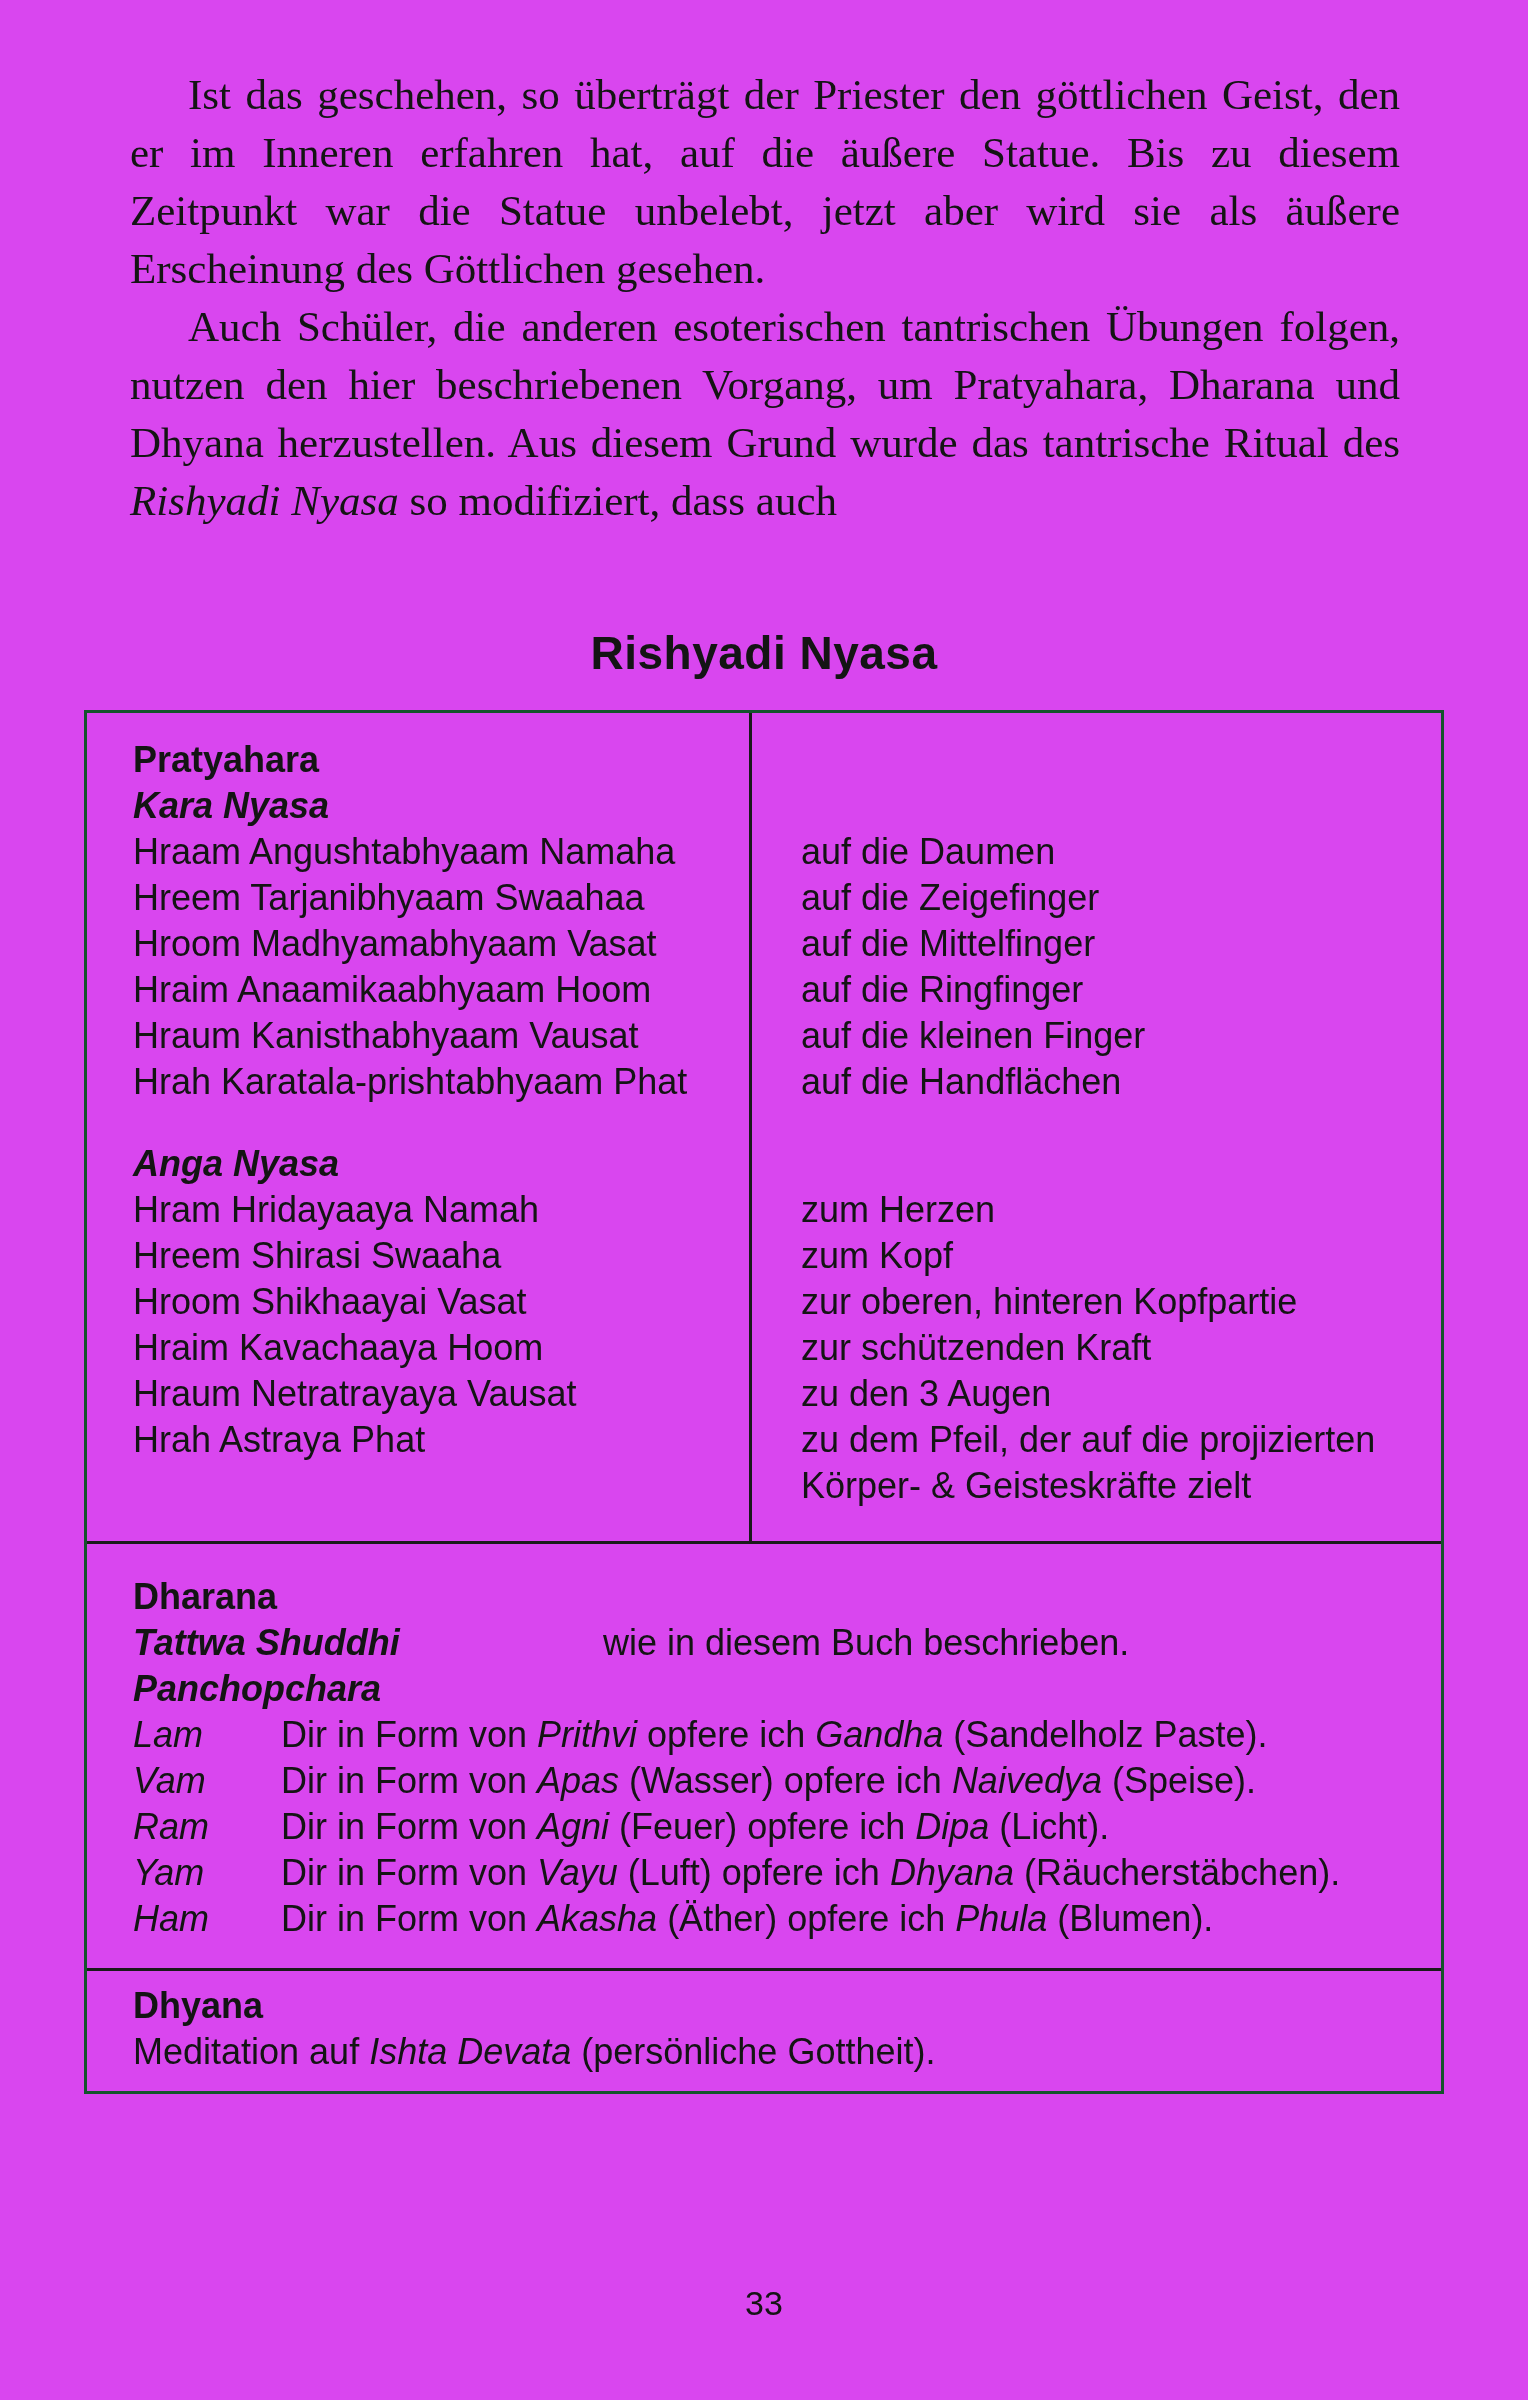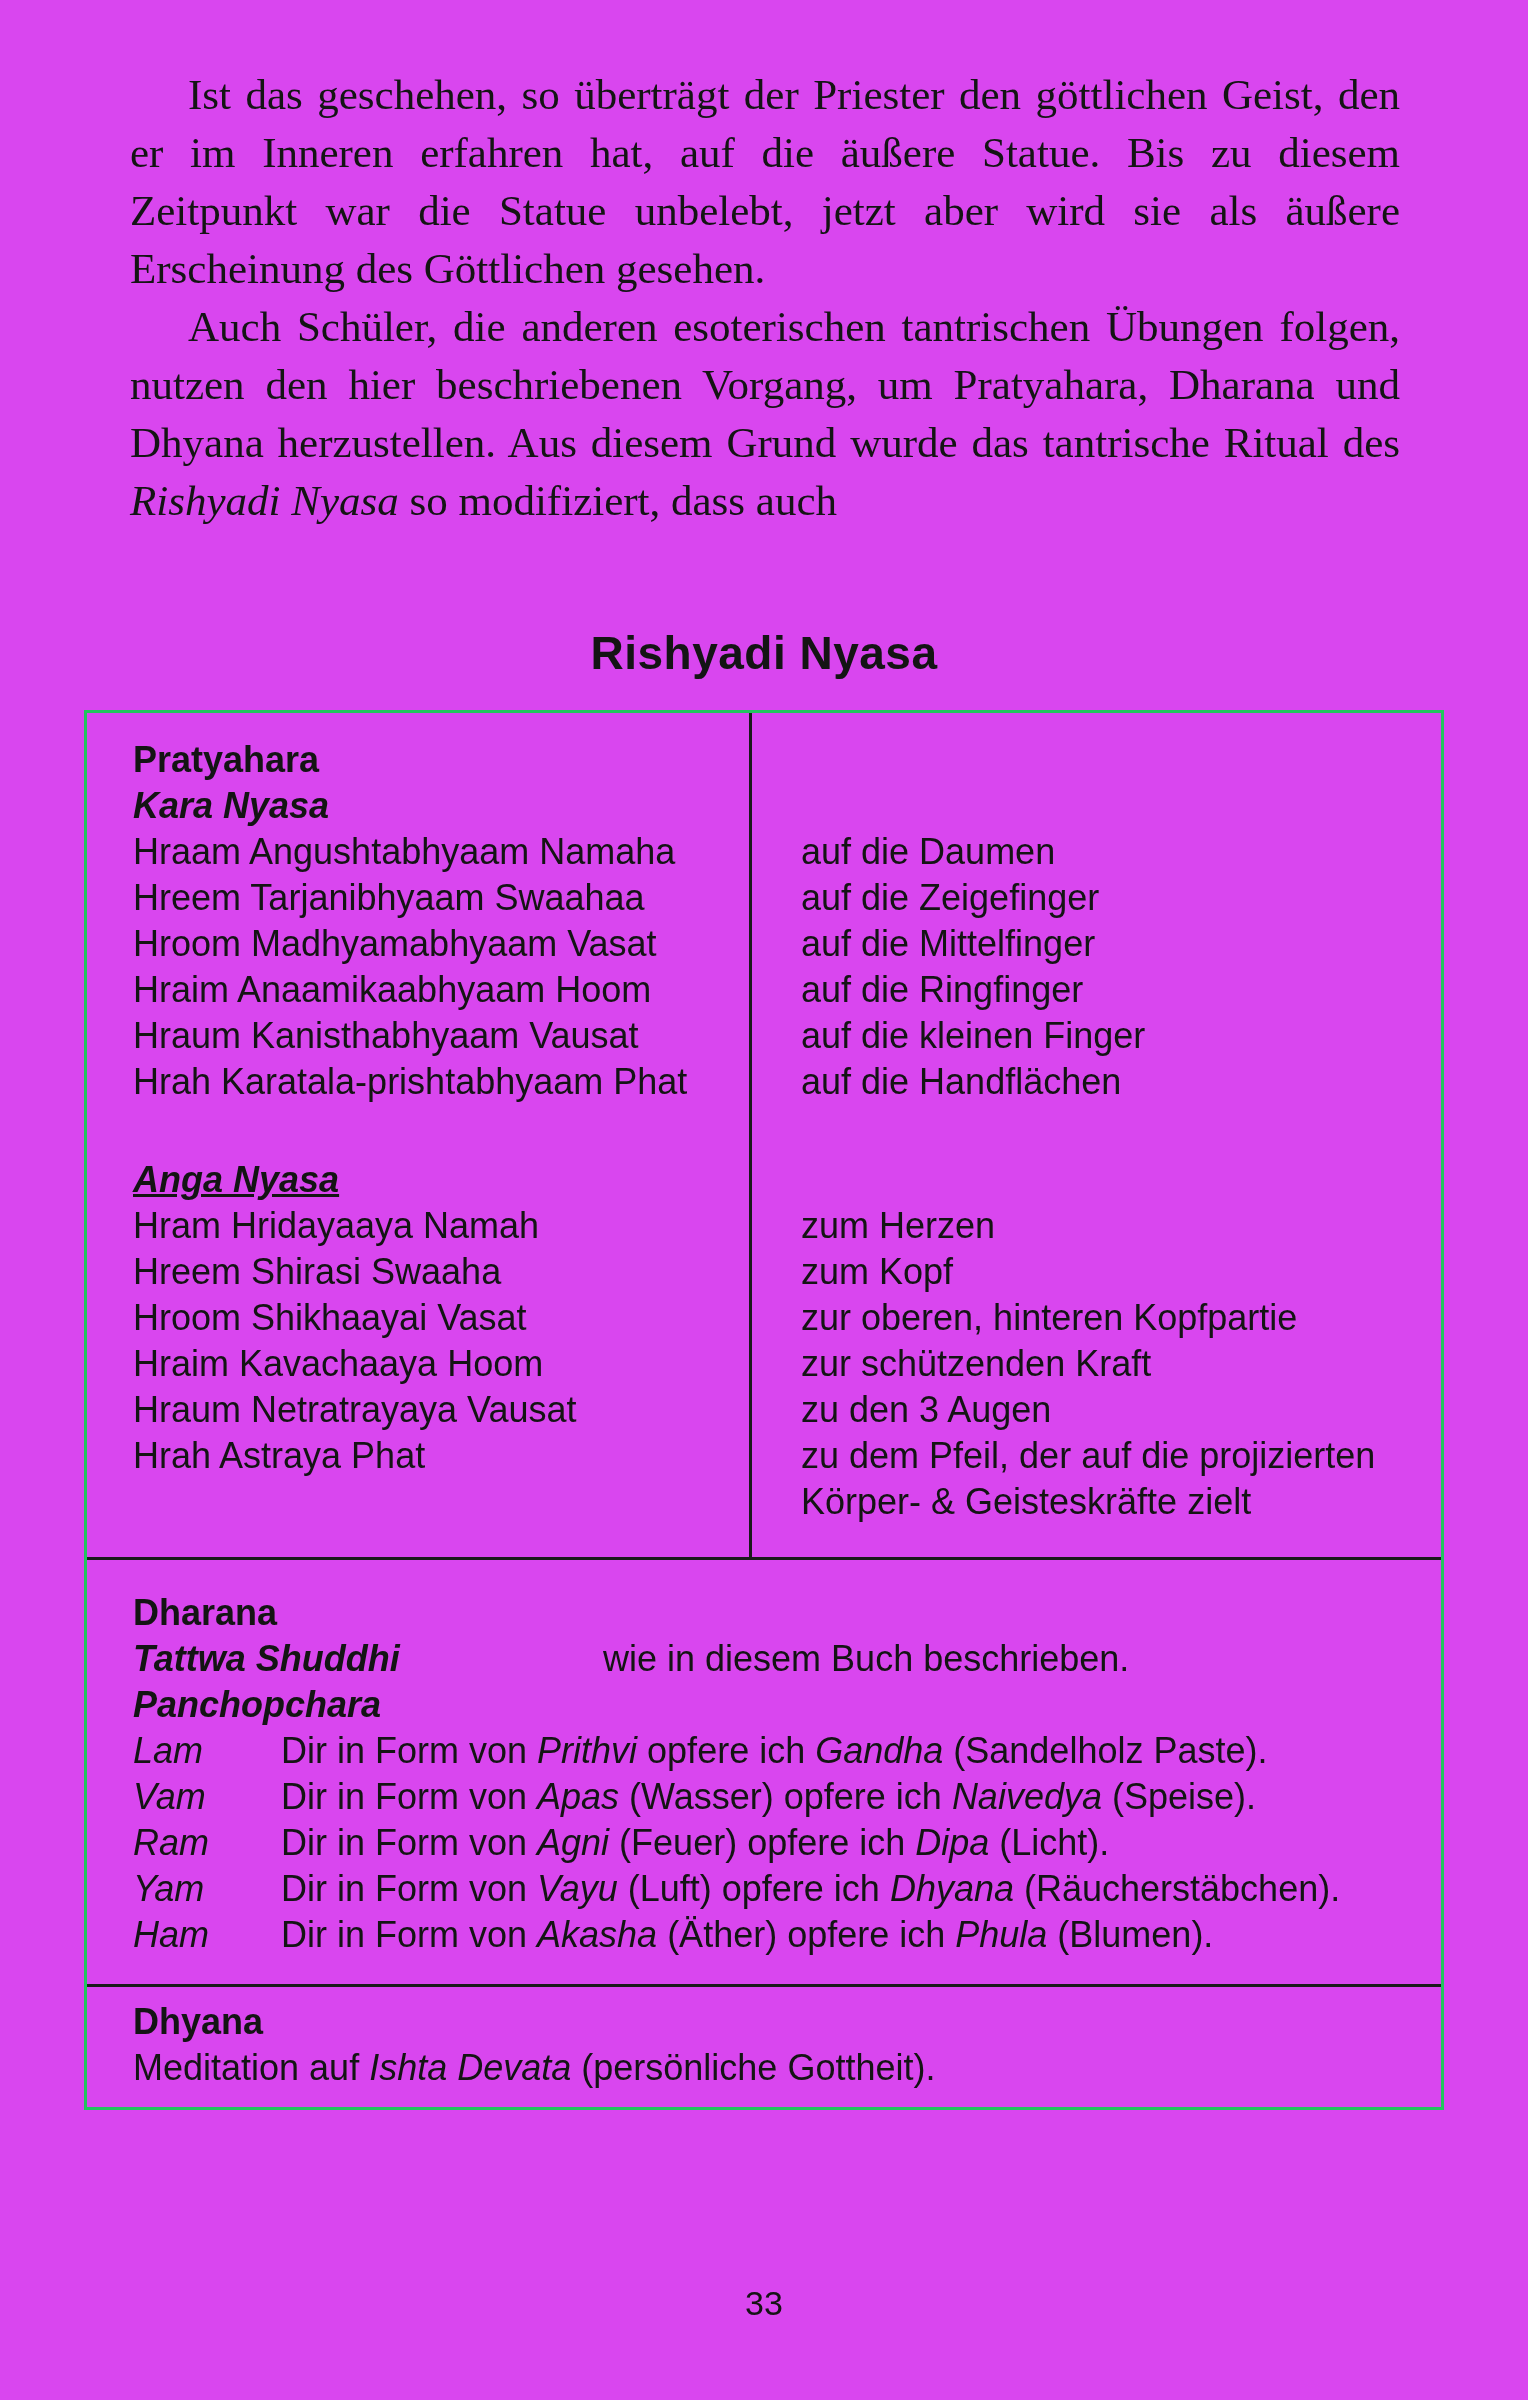--- a/index.html
+++ b/index.html
@@ -32,21 +32,21 @@
     font-family: "Liberation Sans", sans-serif;
     font-weight: bold;
     font-size: 46px;
     letter-spacing: 0.5px;
   }
 
   
   .ritual-table {
     width: 1360px;
     margin: 0 auto;
-    border: 3px solid #22c55e;
+    border: 3px solid #14532d;
     font-family: "Liberation Sans", sans-serif;
     font-size: 36px;
     line-height: 46px;
   }
   .b  { font-weight: bold; }
   .bi { font-weight: bold; font-style: italic; }
 
   .section-one {
     position: relative;
     padding: 24px 40px 32px 46px;
@@ -54,21 +54,21 @@
   .vline {
     position: absolute;
     top: 0; bottom: 0;
     left: 662px;
     width: 3px;
     background: #1a1a1a;
   }
   .row { display: flex; }
   .cell-left  { width: 616px; flex: none; padding-right: 20px; }
   .cell-right { flex: 1; padding-left: 52px; }
-  .anga-gap { margin-top: 52px; text-decoration: underline; }
+  .anga-gap { margin-top: 36px; }
 
   .section-dharana {
     border-top: 3px solid #1a1a1a;
     padding: 30px 40px 26px 46px;
   }
   .sub-label { display: inline-block; width: 470px; }
   .offer-row { display: flex; justify-content: center; }
   .mantra-cell { width: 148px; flex: none; font-style: italic; }
   .offer-text { flex: 1; }
 

